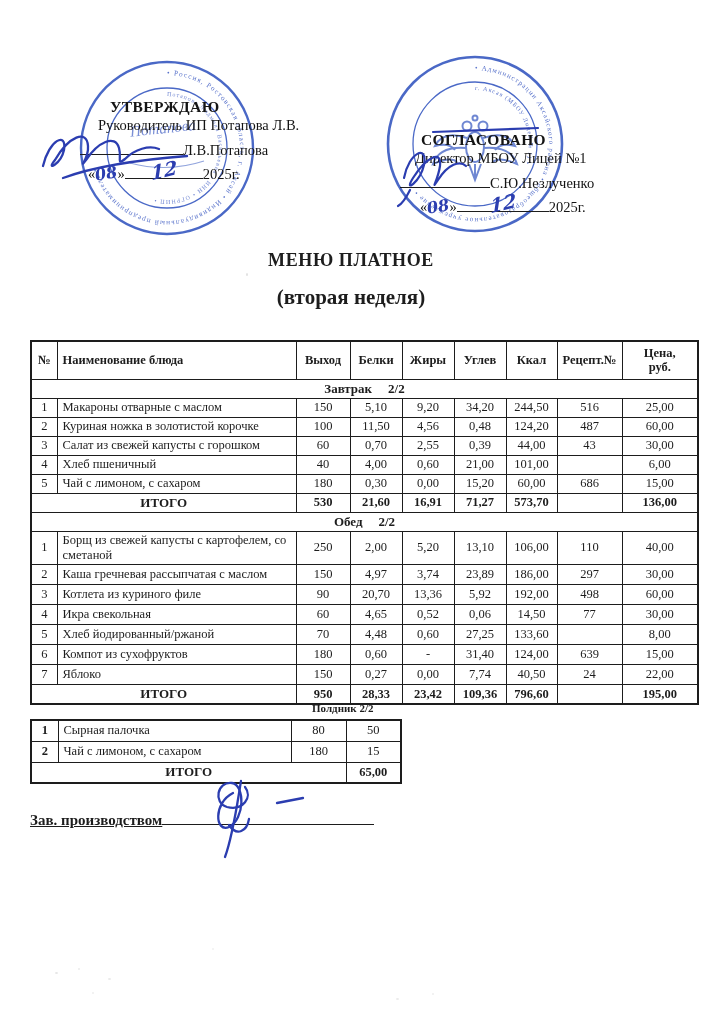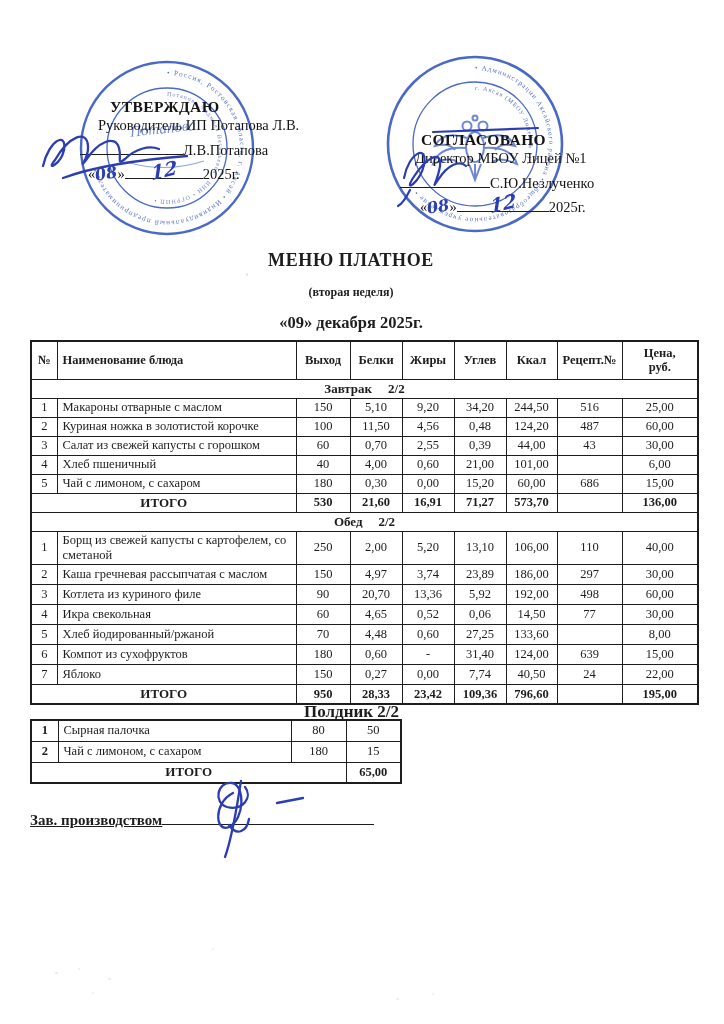--- a/index.html
+++ b/index.html
@@ -18,41 +18,41 @@
   .blank{display:inline-block; border-bottom:1.3px solid #1d1d1d; height:15px; vertical-align:baseline;}
   .w103{width:103px;} .w90{width:90px;} .w78{width:78px;} .w92{width:92px;} .w212{width:212px; height:18px; border-bottom-width:1.6px;}
   .hand{font-style:italic; color:#2c3eb0; font-family:"DejaVu Serif",serif;}
   .hand.day{display:inline-block; transform:rotate(-10deg); font-size:16px; font-weight:bold;}
   .hand.month{display:inline-block; transform:rotate(-14deg) skewX(-12deg); font-size:19px; font-weight:bold; position:relative; top:-2px;}
   .handblank{text-align:center;}
   .sig{position:absolute; z-index:4;}
   
   .title-block{position:absolute; top:250px; left:0; width:690px; text-align:center; z-index:2;padding-left:6px;}
   .title-block .t1{font-size:18px; font-weight:bold; letter-spacing:.6px;}
-  .title-block .t2{font-size:12px; font-weight:bold; margin-top:14px;}
+  .title-block .t2{font-size:21px; font-weight:bold; margin-top:14px;}
   .title-block .t3{font-size:16.5px; font-weight:bold; margin-top:13px;}
   
   table{border-collapse:collapse; table-layout:fixed; background:#fff;}
   td,th{border:1px solid #1d1d1d; padding:1px 2px; font-size:12.5px; overflow:hidden;}
   .menu-table{position:absolute; top:340px; left:30px; width:667px; border:2px solid #1d1d1d; z-index:2;}
   .menu-table thead tr{height:38px;}
   .menu-table th{font-weight:bold; text-align:center; line-height:1.15; white-space:pre-line;}
   .menu-table th.col1{text-align:left; padding-left:5px;}
   tr.section-row{height:19px;}
   td.section-cell{text-align:center; font-weight:bold; font-size:13px;}
   td.section-cell .portion{margin-left:16px;}
   tr.dish-row{height:19px;}
   tr.dish-row.sec1{height:20px;}
   td.c-num{text-align:center;}
   td.c-name{text-align:left; padding-left:5px; line-height:1.22;}
   td.c-val{text-align:center;}
   tr.total-row{height:19px;}
   td.total-label{text-align:center; font-weight:bold; font-size:13px;}
   td.bold, .bold{font-weight:bold;}
-  .snack-label{position:absolute; top:702px; left:304px; font-weight:bold; font-size:17px; z-index:2;}
+  .snack-label{position:absolute; top:702px; left:312px; font-weight:bold; font-size:11px; z-index:2;}
   .snack-table{position:absolute; top:719px; left:30px; width:370px; border:2px solid #1d1d1d; z-index:2;}
   .snack-table tr{height:21px;}
   
   .footer-line{position:absolute; top:806px; left:30px; z-index:2; font-size:15px;text-decoration:underline;}
   .f-label{font-weight:bold;}
   
   .speck{position:absolute; border-radius:50%; background:#9a9a9a; z-index:0;}
 </style>
 </head>
 <body>
@@ -131,21 +131,20 @@
     <g stroke="#2b3db0" stroke-width="2.2" fill="none" stroke-linecap="round">
       <path d="M45 12 L150 8"></path>
       <path d="M16 58 C21 32 40 24 36 45 C32 62 15 74 25 58 C39 36 54 30 52 46 C50 60 42 72 50 60 C60 44 72 40 78 46"></path>
       <path d="M22 70 C18 78 14 84 10 86"></path>
     </g>
   </svg>
 
   <div class="title-block">
     <div class="t1">МЕНЮ ПЛАТНОЕ</div>
     <div class="t2">(вторая неделя)</div>
-    <div class="t3">«09» декабря 2025г.</div>
   </div>
 
   <table class="menu-table">
     <colgroup>
       <col style="width:26px">
         <col style="width:239px">
         <col style="width:54px">
         <col style="width:52px">
         <col style="width:52px">
         <col style="width:52px">

